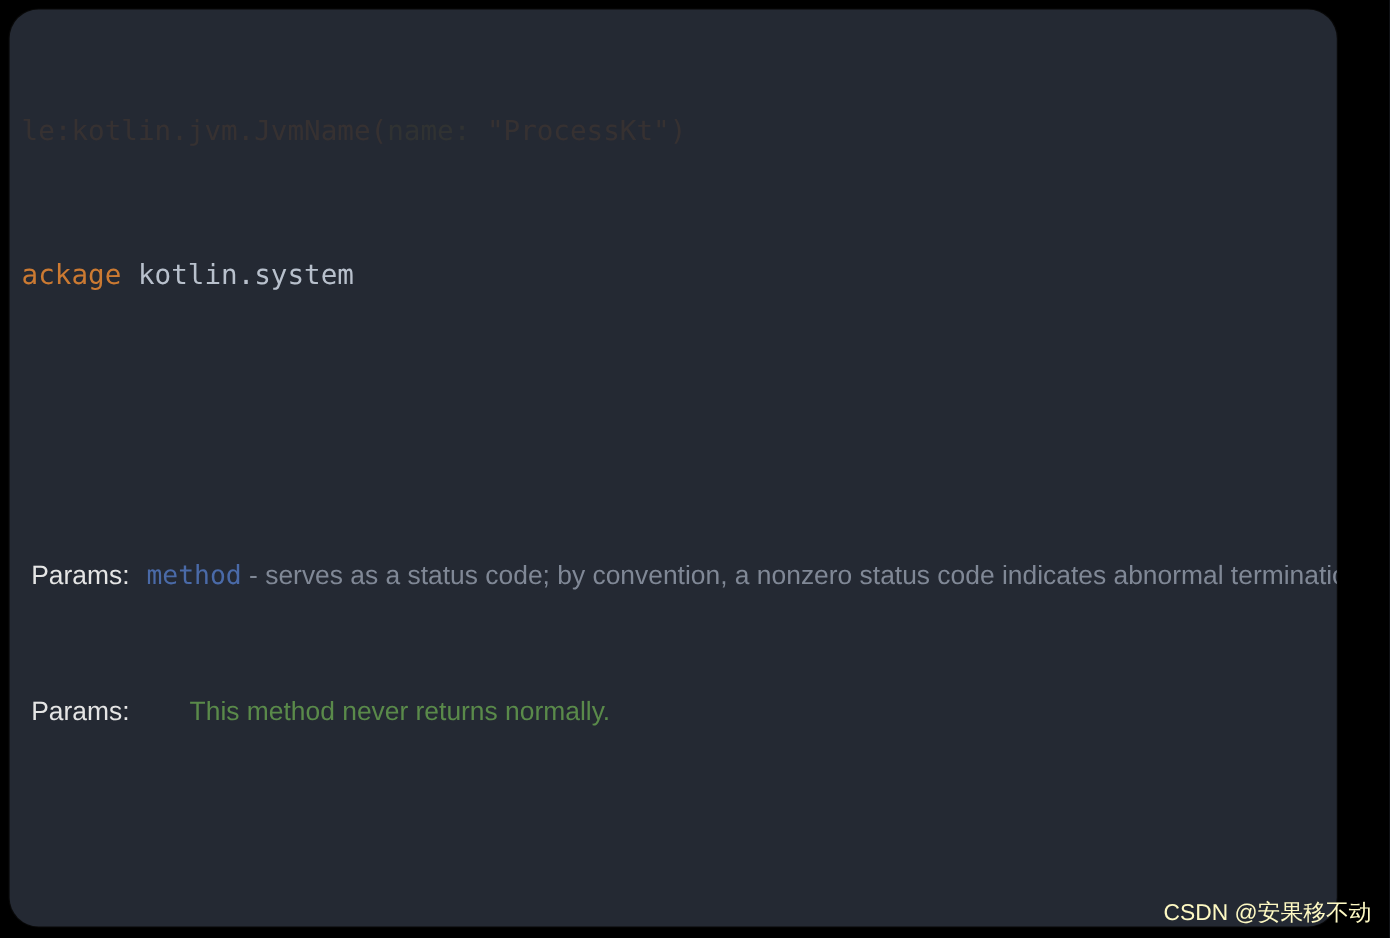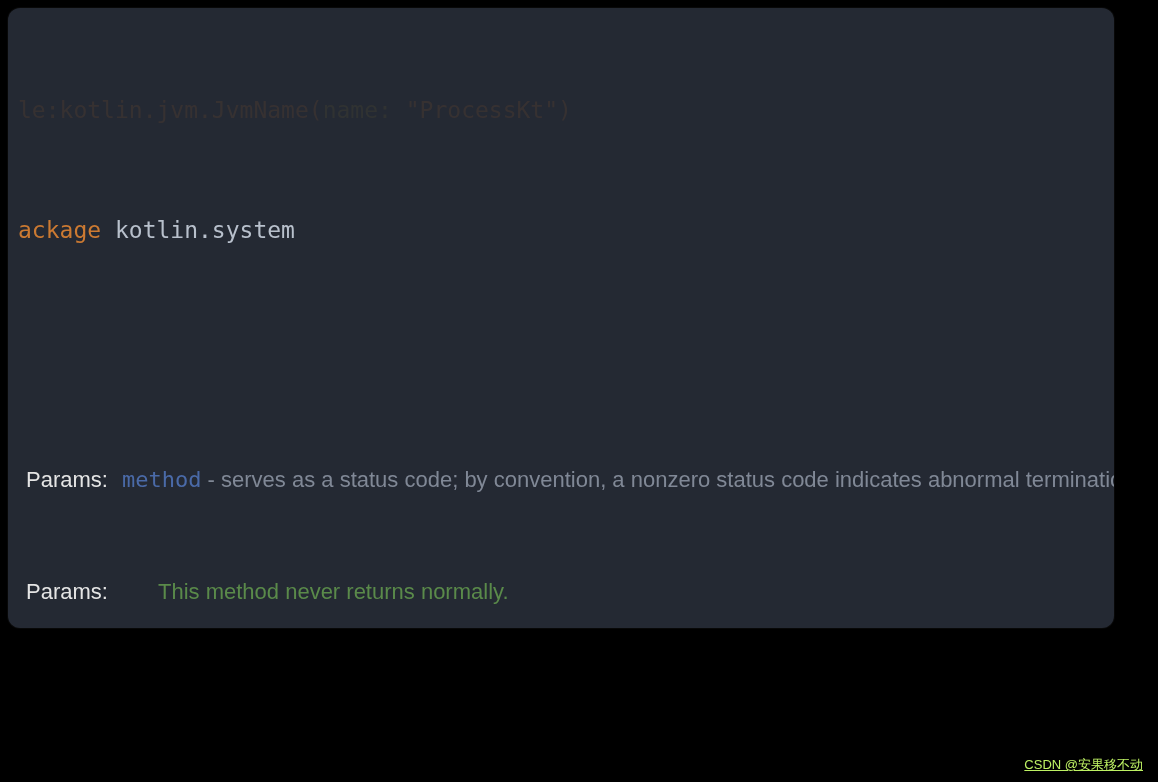--- a/index.html
+++ b/index.html
@@ -13,23 +13,23 @@
       height: 782px;
       overflow: hidden;
       font-family: 'SF Mono', 'Monaco', 'Menlo', 'Consolas', monospace;
       position: relative;
     }
     .editor-window {
       position: absolute;
       top: 8px;
       left: 8px;
       width: 1106px;
-      height: 620px;
+      height: 764px;
       background: #242933;
-      border-radius: 12px;
+      border-radius: 24px;
       overflow: hidden;
       box-shadow: 0 0 0 1px rgba(255,255,255,0.03);
       text-decoration: underline;
     }
     .code-content {
       position: absolute;
       top: 0;
       left: -30px;
       right: 0;
       font-size: 23px;
@@ -77,24 +77,23 @@
     }
     .doc-returns-text {
       color: #5a8a4a;
       margin-left: 36px;
     }
 
     .watermark {
       position: absolute;
       bottom: 8px;
       right: 15px;
-      color: #bef264;
+      color: #fef9c3;
       font-family: -apple-system, sans-serif;
-      font-size: 13px;
-      text-decoration: underline;
+      font-size: 19px;
     }
   </style>
 </head>
 <body>
 
 <div class="editor-window">
   <div class="code-content">
     <span class="line" style="opacity:0.35;"><span class="dim">le:</span><span class="dim">kotlin.jvm.JvmName</span><span class="dim">(</span><span class="dim-annot">name: </span><span class="dim">"ProcessKt"</span><span class="dim">)</span></span>
     <span class="line"><span class="kw">ackage</span><span class="pkg"> kotlin.system</span></span>
 

